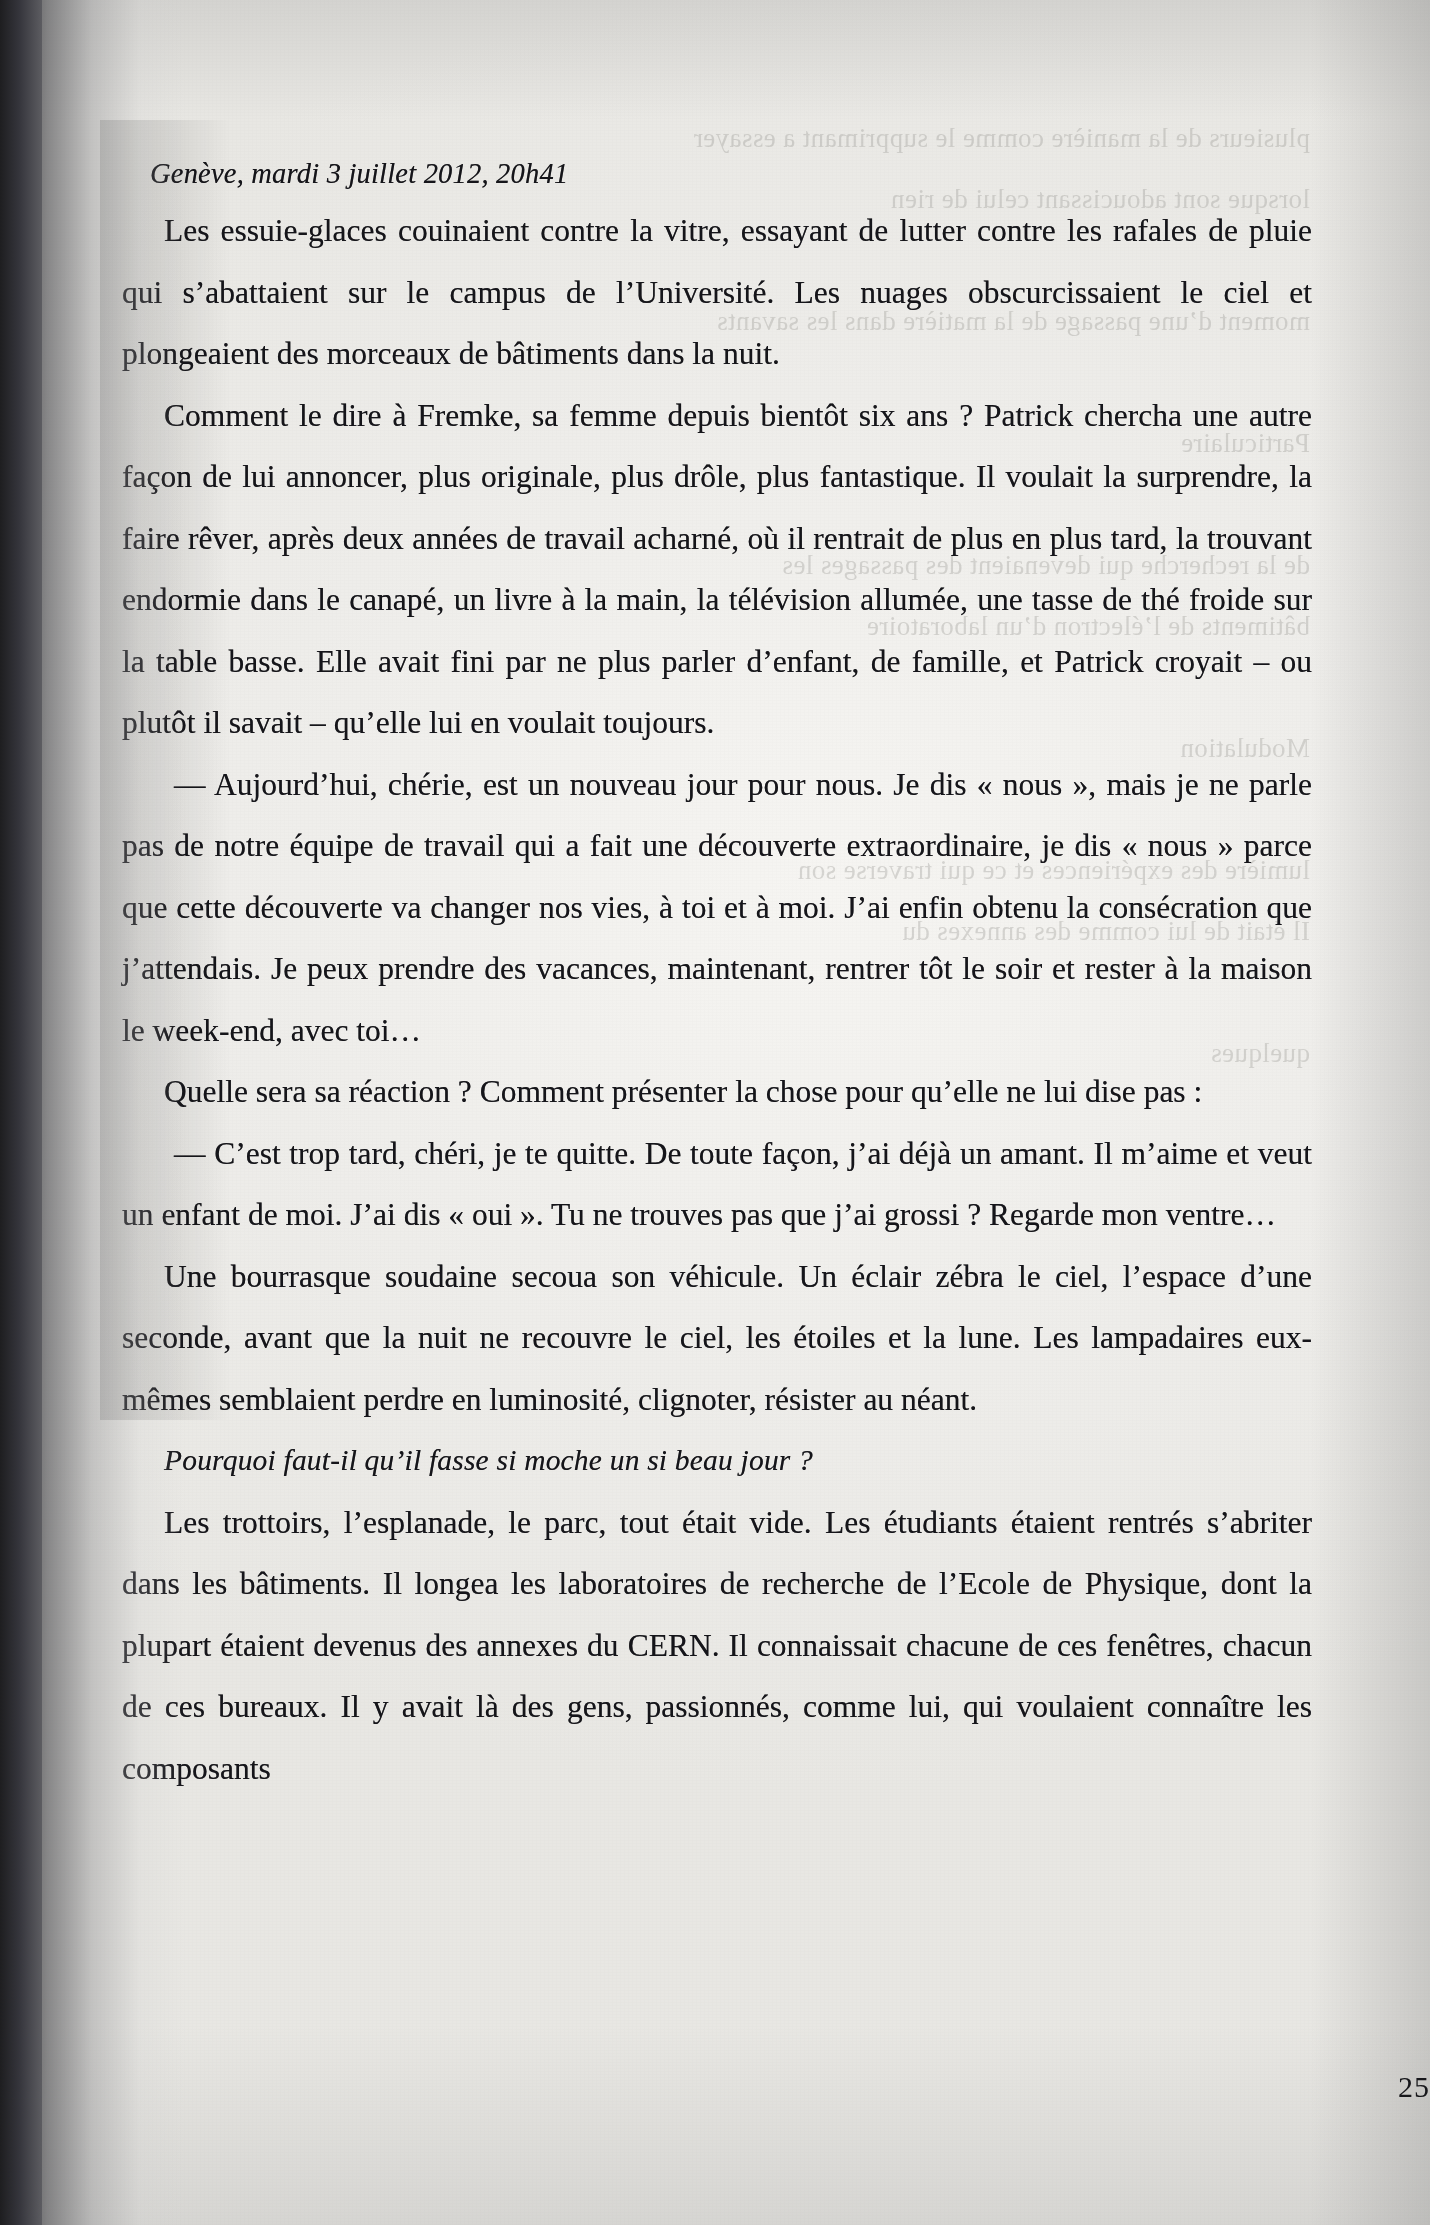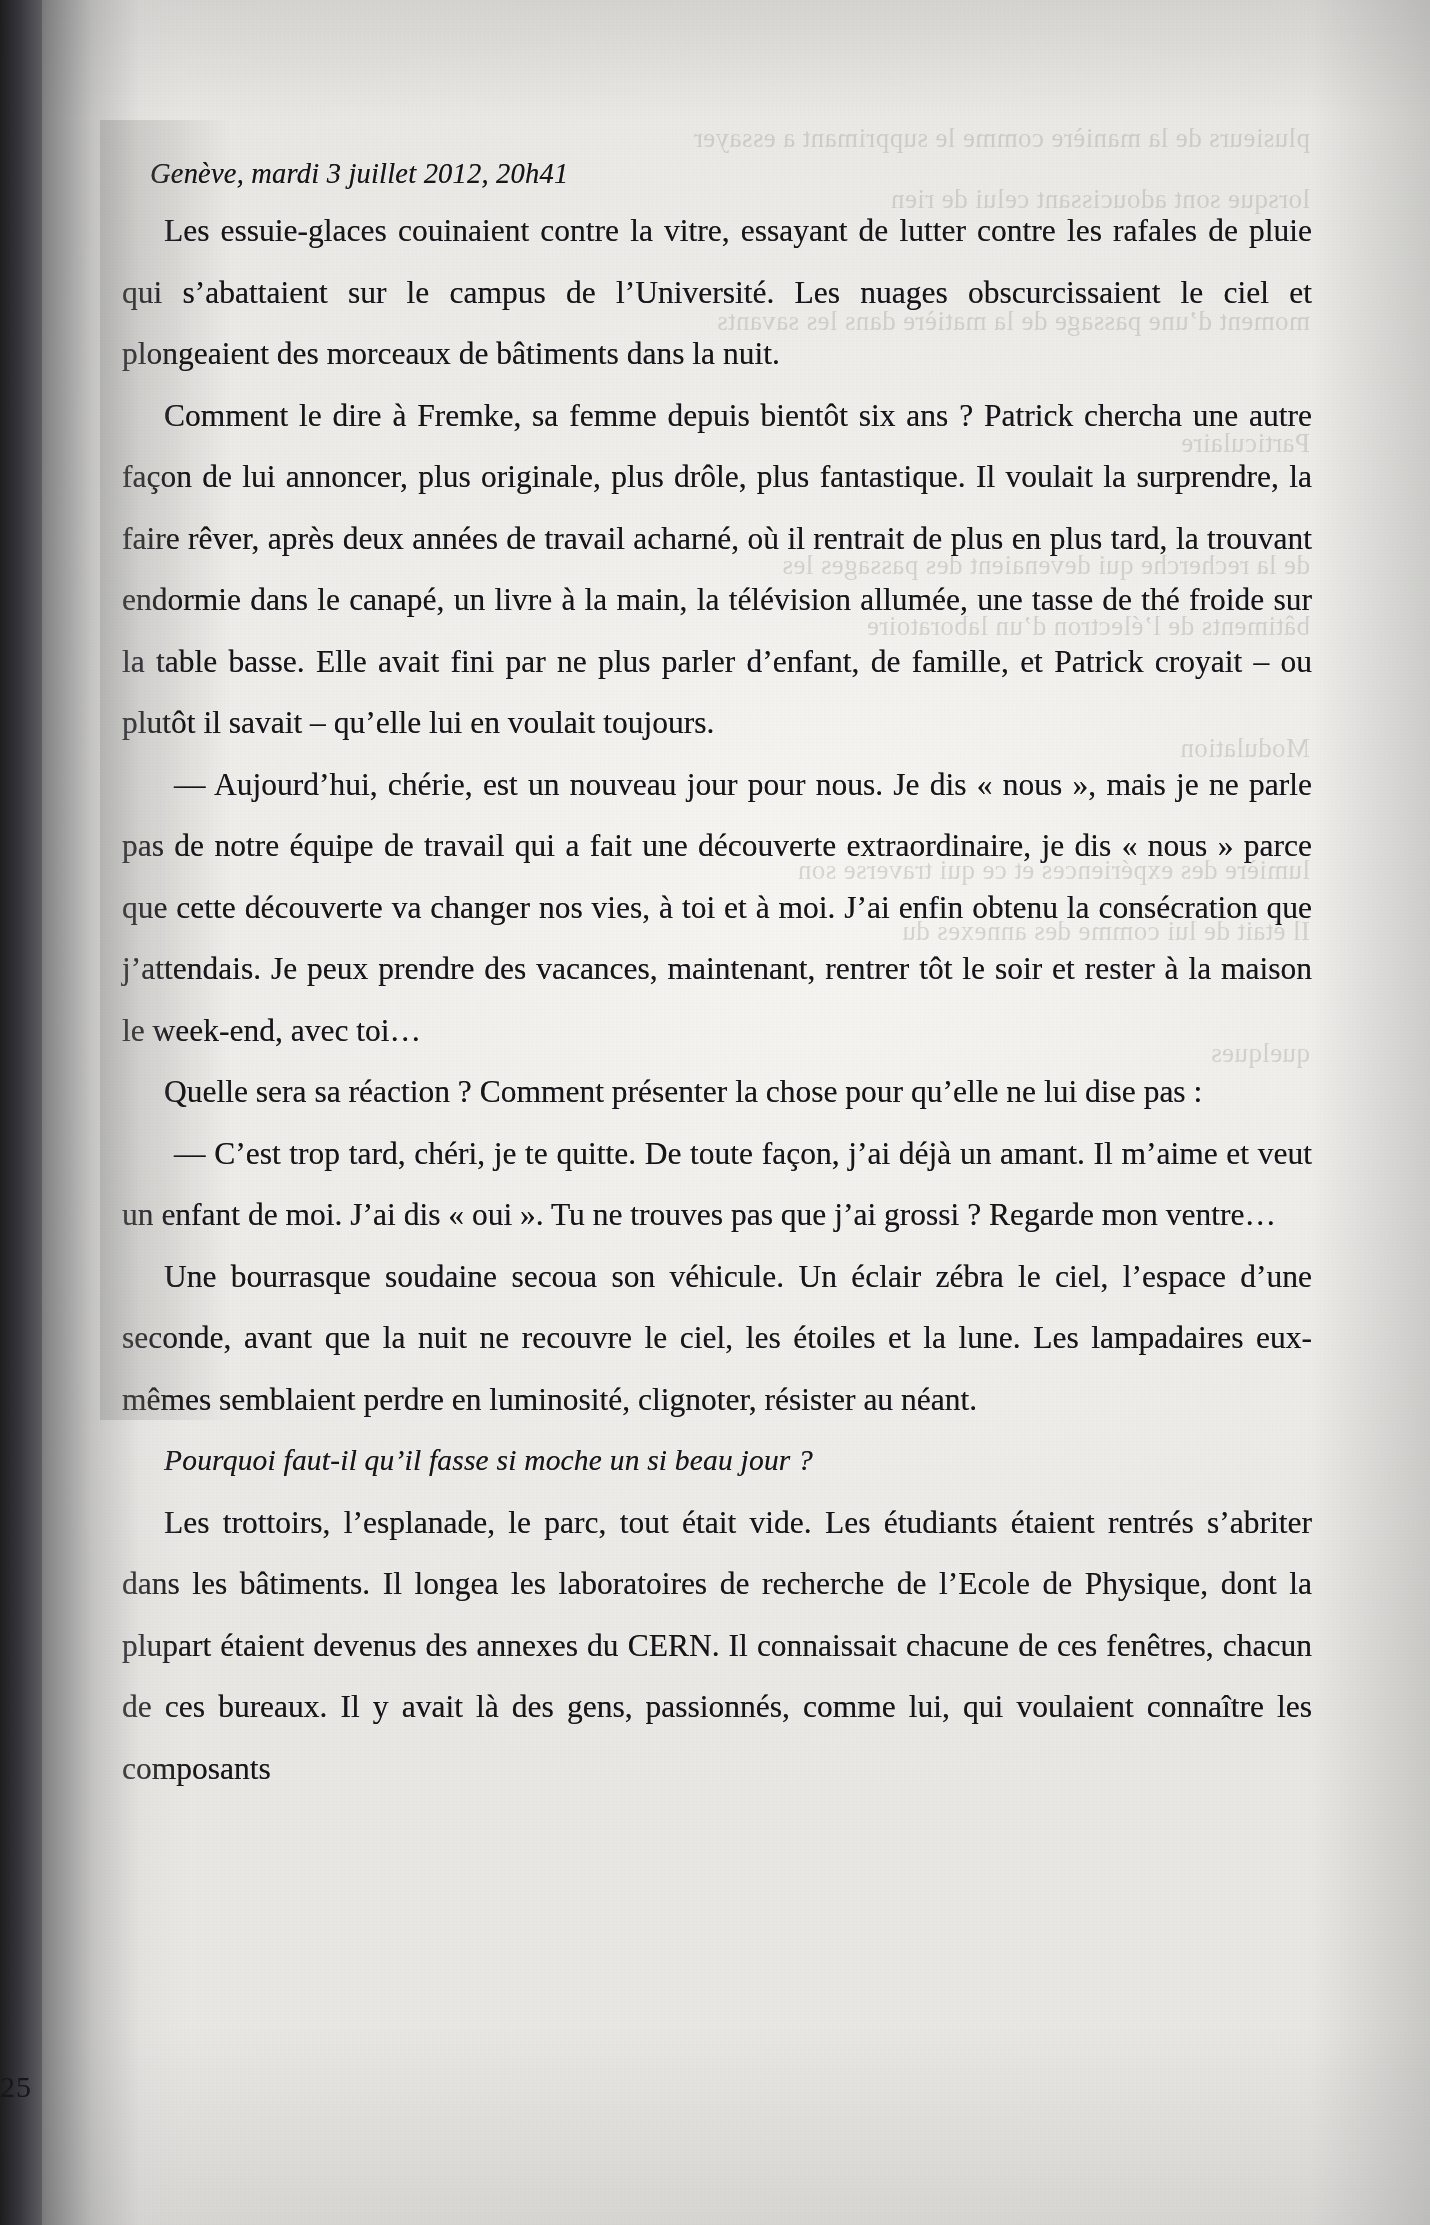--- a/index.html
+++ b/index.html
@@ -160,21 +160,21 @@
     pointer-events: none;
     mix-blend-mode: multiply;
   }
 
   
   .folio {
     position: absolute;
     left: 0;
     top: 2070px;
     width: 1430px;
-    text-align: left;
+    text-align: right;
     font-size: 30px;
     color: #17171b;
     font-family: "Liberation Serif", serif;
     letter-spacing: 1px;
   }
 </style>
 </head>
 <body>
 
 <div class="scan">

